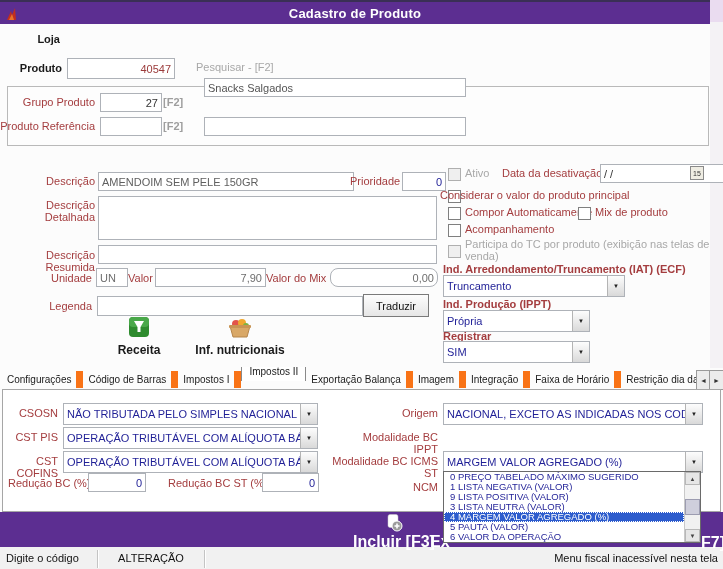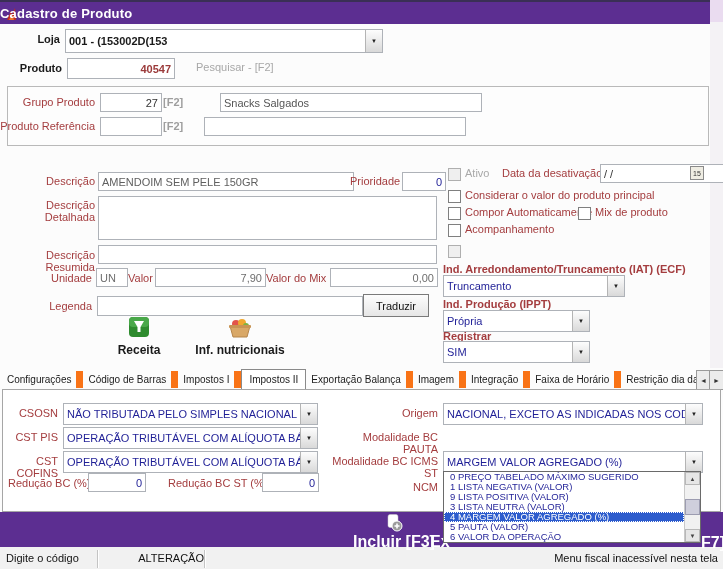--- a/index.html
+++ b/index.html
@@ -2,54 +2,54 @@
 <html><head>
 <meta charset="utf-8">
 <style>
   html,body{margin:0;padding:0;background:#DDD;}
   .window{position:relative;width:723px;height:569px;background:#FCFCFC;overflow:hidden;
           font-family:"Liberation Sans",sans-serif;font-size:11px;color:#222;}
   .abs{position:absolute;}
   
   .titlebar{position:absolute;left:0;top:0;width:710px;height:22px;background:#5C2E91;
             border-top:2px solid #3A2F55;display:flex;align-items:center;}
-  .titlebar .title{position:absolute;left:0;right:0;color:#FFF;
+  .titlebar .title{position:absolute;left:0;right:0;text-align:center;color:#FFF;
                    font-weight:bold;font-size:13px;letter-spacing:.2px;}
   .strip-right-top{position:absolute;left:710px;top:0;width:13px;height:22px;background:#EADCF0;}
   .strip-right{position:absolute;left:710px;top:22px;width:13px;height:346px;background:#F4F2F5;}
   
   .lbl{position:absolute;color:#A43D3F;white-space:nowrap;}
   .lbl-r{text-align:right;white-space:normal;}
   .black{color:#1A1A1A;font-weight:bold;}
   .grayl{color:#A8A8A8;}
   .grayb{color:#9E9E9E;font-weight:bold;}
   
   .field{position:absolute;background:#FFF;border:1px solid #AEB2B8;display:flex;
          align-items:center;padding:0 3px;overflow:hidden;white-space:nowrap;}
   .num{justify-content:flex-end;}
   .vgray{color:#6E6E6E;}
   .vnavy{color:#1F1F96;}
-  .vmaroon{color:#9B3A3A;font-weight:700;}
+  .vmaroon{color:#9B3A3A;font-weight:400;}
   .vdark{color:#333;}
   .groupbox{position:absolute;border:1px solid #B9B9B9;background:#FDFDFD;}
   
   .combo{position:absolute;background:#FFF;border:1px solid #AEB2B8;display:flex;align-items:stretch;}
   .combo .txt{flex:1;padding:1px 3px;overflow:hidden;white-space:nowrap;color:#1F1F96;
               display:flex;align-items:center;}
   .combo .btn{width:16px;background:linear-gradient(#FDFDFD,#D9D9D9);border-left:1px solid #B4B4B4;
               display:flex;align-items:center;justify-content:center;font-size:6px;color:#222;cursor:default;}
   
   .cb{position:absolute;width:11px;height:11px;background:#FFF;border:1px solid #7F7F7F;}
   .cb.dis{background:#EFEFEF;border-color:#AFAFAF;}
   
   .tabstrip{position:absolute;left:2px;top:367px;width:694px;height:22px;display:flex;
             align-items:flex-end;overflow:hidden;font-size:10px;}
   .tab{padding:3px 5px 3px 5px;border-right:7px solid #f97316;color:#1A1A1A;white-space:nowrap;
        background:transparent;margin-bottom:1px;}
-  .tab.active{border:1px solid #8A8A8A;border-bottom:none;background:#FFF;margin-bottom:0;
+  .tab.active{border:1px solid #8A8A8A;border-bottom:none;background:#FFF;margin-bottom:8px;
               padding:4px 7px;position:relative;z-index:3;}
   .tabarrow{position:absolute;top:370px;width:13px;height:18px;background:#ECECEC;border:1px solid #9A9A9A;
             font-size:7px;display:flex;align-items:center;justify-content:center;color:#333;}
   .tabpanel{position:absolute;left:2px;top:389px;width:719px;height:123px;background:#FFF;
             border:1px solid #A6A6A6;box-sizing:border-box;}
   
   .popup{position:absolute;left:443px;top:471px;width:258px;height:72px;background:#FFF;
          border:1px solid #6A6A6A;z-index:60;box-sizing:border-box;display:flex;}
   .popup .items{flex:1;display:flex;flex-direction:column;}
   .popup .item{height:10px;line-height:10px;font-size:9.5px;color:#1F1F96;padding-left:6px;
@@ -81,37 +81,33 @@
     <svg class="abs" style="left:5px;top:5px;" width="13" height="14" viewBox="0 0 13 14">
       <polygon points="2,13 6,4 7,8 10,1 11,13" fill="#C22E1F"></polygon>
       <polygon points="4,13 7,7 9,13" fill="#E8742C"></polygon>
     </svg>
     <span class="title">Cadastro de Produto</span>
   </div>
   <div class="strip-right-top"></div>
   <div class="strip-right"></div>
 
   <div class="lbl black lbl-r abs" style="left:15px;top:33px;width:45px;">Loja</div>
-  <div class="combo" style="left:65px;top:29px;width:316px;height:22px;">
-    <span class="txt" style="color:#1A1A1A;font-weight:bold;">001 - (153002D(153</span>
-    <span class="btn">▼</span>
-  </div>
   <div class="lbl black lbl-r abs" style="left:12px;top:62px;width:50px;">Produto</div>
   <div class="field num" style="left:67px;top:58px;width:100px;height:19px;">
     <span class="vmaroon">40547</span>
   </div>
   <div class="lbl grayl abs" style="left:196px;top:61px;">Pesquisar - [F2]</div>
 
   <div class="groupbox" style="left:7px;top:86px;width:700px;height:58px;"></div>
   <div class="lbl lbl-r abs" style="left:8px;top:96px;width:87px;">Grupo Produto</div>
   <div class="field num" style="left:100px;top:93px;width:54px;height:17px;">
     <span class="vdark">27</span>
   </div>
   <div class="lbl grayb abs" style="left:163px;top:96px;">[F2]</div>
-  <div class="field" style="left:204px;top:93px;width:254px;height:17px;margin-left:16px;">
+  <div class="field" style="left:204px;top:78px;width:254px;height:17px;">
     <span class="vgray" style="color:#555;">Snacks Salgados</span>
   </div>
   <div class="lbl lbl-r abs" style="left:0px;top:120px;width:95px;">Produto Referência</div>
   <div class="field num" style="left:100px;top:117px;width:54px;height:17px;">
     <span class="vdark"></span>
   </div>
   <div class="lbl grayb abs" style="left:163px;top:120px;">[F2]</div>
   <div class="field" style="left:204px;top:117px;width:254px;height:17px;">
     <span class="vgray"></span>
   </div>
@@ -137,21 +133,21 @@
 
   <div class="lbl lbl-r abs" style="left:40px;top:272px;width:52px;">Unidade</div>
   <div class="field" style="left:96px;top:268px;width:24px;height:17px;">
     <span class="vgray">UN</span>
   </div>
   <div class="lbl abs" style="left:128px;top:272px;">Valor</div>
   <div class="field num" style="left:155px;top:268px;width:103px;height:17px;">
     <span class="vgray">7,90</span>
   </div>
   <div class="lbl abs" style="left:266px;top:272px;">Valor do Mix</div>
-  <div class="field num" style="left:330px;top:268px;width:100px;height:17px;">
+  <div class="field num" style="left:330px;top:268px;width:100px;height:17px;border-radius:8px;">
     <span class="vgray">0,00</span>
   </div>
 
   <div class="lbl lbl-r abs" style="left:45px;top:300px;width:47px;">Legenda</div>
   <div class="field" style="left:97px;top:296px;width:258px;height:18px;">
     <span></span>
   </div>
   <div class="btn3d" style="left:363px;top:294px;width:64px;height:21px;">
     <span>Traduzir</span>
   </div>
@@ -174,31 +170,32 @@
 
   <div class="cb dis" style="left:448px;top:168px;"></div>
   <div class="lbl grayl abs" style="left:465px;top:167px;">Ativo</div>
   <div class="lbl abs" style="left:502px;top:167px;">Data da desativação</div>
   <div class="field" style="left:600px;top:164px;width:104px;height:17px;padding-right:16px;">
     <span class="datefield">/ /</span>
   </div>
   <div class="calbtn" style="left:690px;top:166px;">15</div>
 
   <div class="cb" style="left:448px;top:190px;"></div>
-  <div class="lbl abs" style="left:465px;top:189px;">Considerar o valor do produto principal</div>
+  <div class="lbl abs" style="left:440px;top:189px;">Considerar o valor do produto principal</div>
 
   <div class="cb" style="left:448px;top:207px;"></div>
   <div class="lbl abs" style="left:465px;top:206px;">Compor Automaticamente</div>
   <div class="cb" style="left:578px;top:207px;"></div>
   <div class="lbl abs" style="left:595px;top:206px;">Mix de produto</div>
 
   <div class="cb" style="left:448px;top:224px;"></div>
   <div class="lbl abs" style="left:465px;top:223px;">Acompanhamento</div>
 
   <div class="cb dis" style="left:448px;top:245px;"></div>
+  <div class="lbl grayl abs" style="left:465px;top:238px;width:248px;white-space:normal;line-height:12px;">Participa do TC por produto (exibição nas telas de venda)</div>
 
   <div class="lbl abs" style="left:443px;top:263px;font-weight:600;">Ind. Arredondamento/Truncamento (IAT) (ECF)</div>
   <div class="combo" style="left:443px;top:275px;width:180px;height:20px;">
     <span class="txt">Truncamento</span>
     <span class="btn">▼</span>
   </div>
   <div class="lbl abs" style="left:443px;top:298px;font-weight:600;">Ind. Produção (IPPT)</div>
   <div class="combo" style="left:443px;top:310px;width:145px;height:20px;">
     <span class="txt">Própria</span>
     <span class="btn">▼</span>
@@ -249,21 +246,21 @@
   <div class="lbl abs" style="left:168px;top:477px;">Redução BC ST (%)</div>
   <div class="field num" style="left:262px;top:473px;width:49px;height:17px;">
     <span class="vnavy">0</span>
   </div>
 
   <div class="lbl lbl-r abs" style="left:390px;top:407px;width:48px;">Origem</div>
   <div class="combo" style="left:443px;top:403px;width:258px;height:20px;">
     <span class="txt">NACIONAL, EXCETO AS INDICADAS NOS CODIGOS 3,</span>
     <span class="btn">▼</span>
   </div>
-  <div class="lbl lbl-r abs" style="left:336px;top:431px;width:102px;">Modalidade BC PAUTA</div>
+  <div class="lbl lbl-r abs" style="left:336px;top:431px;width:102px;">Modalidade BC IPPT</div>
   <div class="lbl lbl-r abs" style="left:326px;top:455px;width:112px;">Modalidade BC ICMS ST</div>
   <div class="combo" style="left:443px;top:451px;width:258px;height:20px;">
     <span class="txt">MARGEM VALOR AGREGADO (%)</span>
     <span class="btn">▼</span>
   </div>
   <div class="lbl lbl-r abs" style="left:404px;top:481px;width:34px;">NCM</div>
 
   <div class="actionbar">
     <svg class="abs" style="left:385px;top:2px;" width="18" height="18" viewBox="0 0 18 18">
       <rect x="3" y="0.5" width="10" height="13" rx="2" fill="#FFF" stroke="#CCC" stroke-width="0.5"></rect>
@@ -288,18 +285,18 @@
     <div class="sbar">
       <div class="sb-btn" style="top:0;">▲</div>
       <div class="sb-thumb"></div>
       <div class="sb-btn" style="bottom:0;">▼</div>
     </div>
   </div>
 
   <div class="statusbar">
     <span class="abs" style="left:6px;top:5px;color:#111;">Digite o código</span>
     <div class="status-sep" style="left:97px;"></div>
-    <span class="abs" style="left:98px;top:5px;width:106px;text-align:right;color:#111;">ALTERAÇÃO</span>
+    <span class="abs" style="left:98px;top:5px;width:106px;text-align:center;color:#111;">ALTERAÇÃO</span>
     <div class="status-sep" style="left:204px;"></div>
     <span class="abs" style="right:5px;top:5px;color:#111;">Menu fiscal inacessível nesta tela</span>
   </div>
 
 </div>
 
 </body></html>

